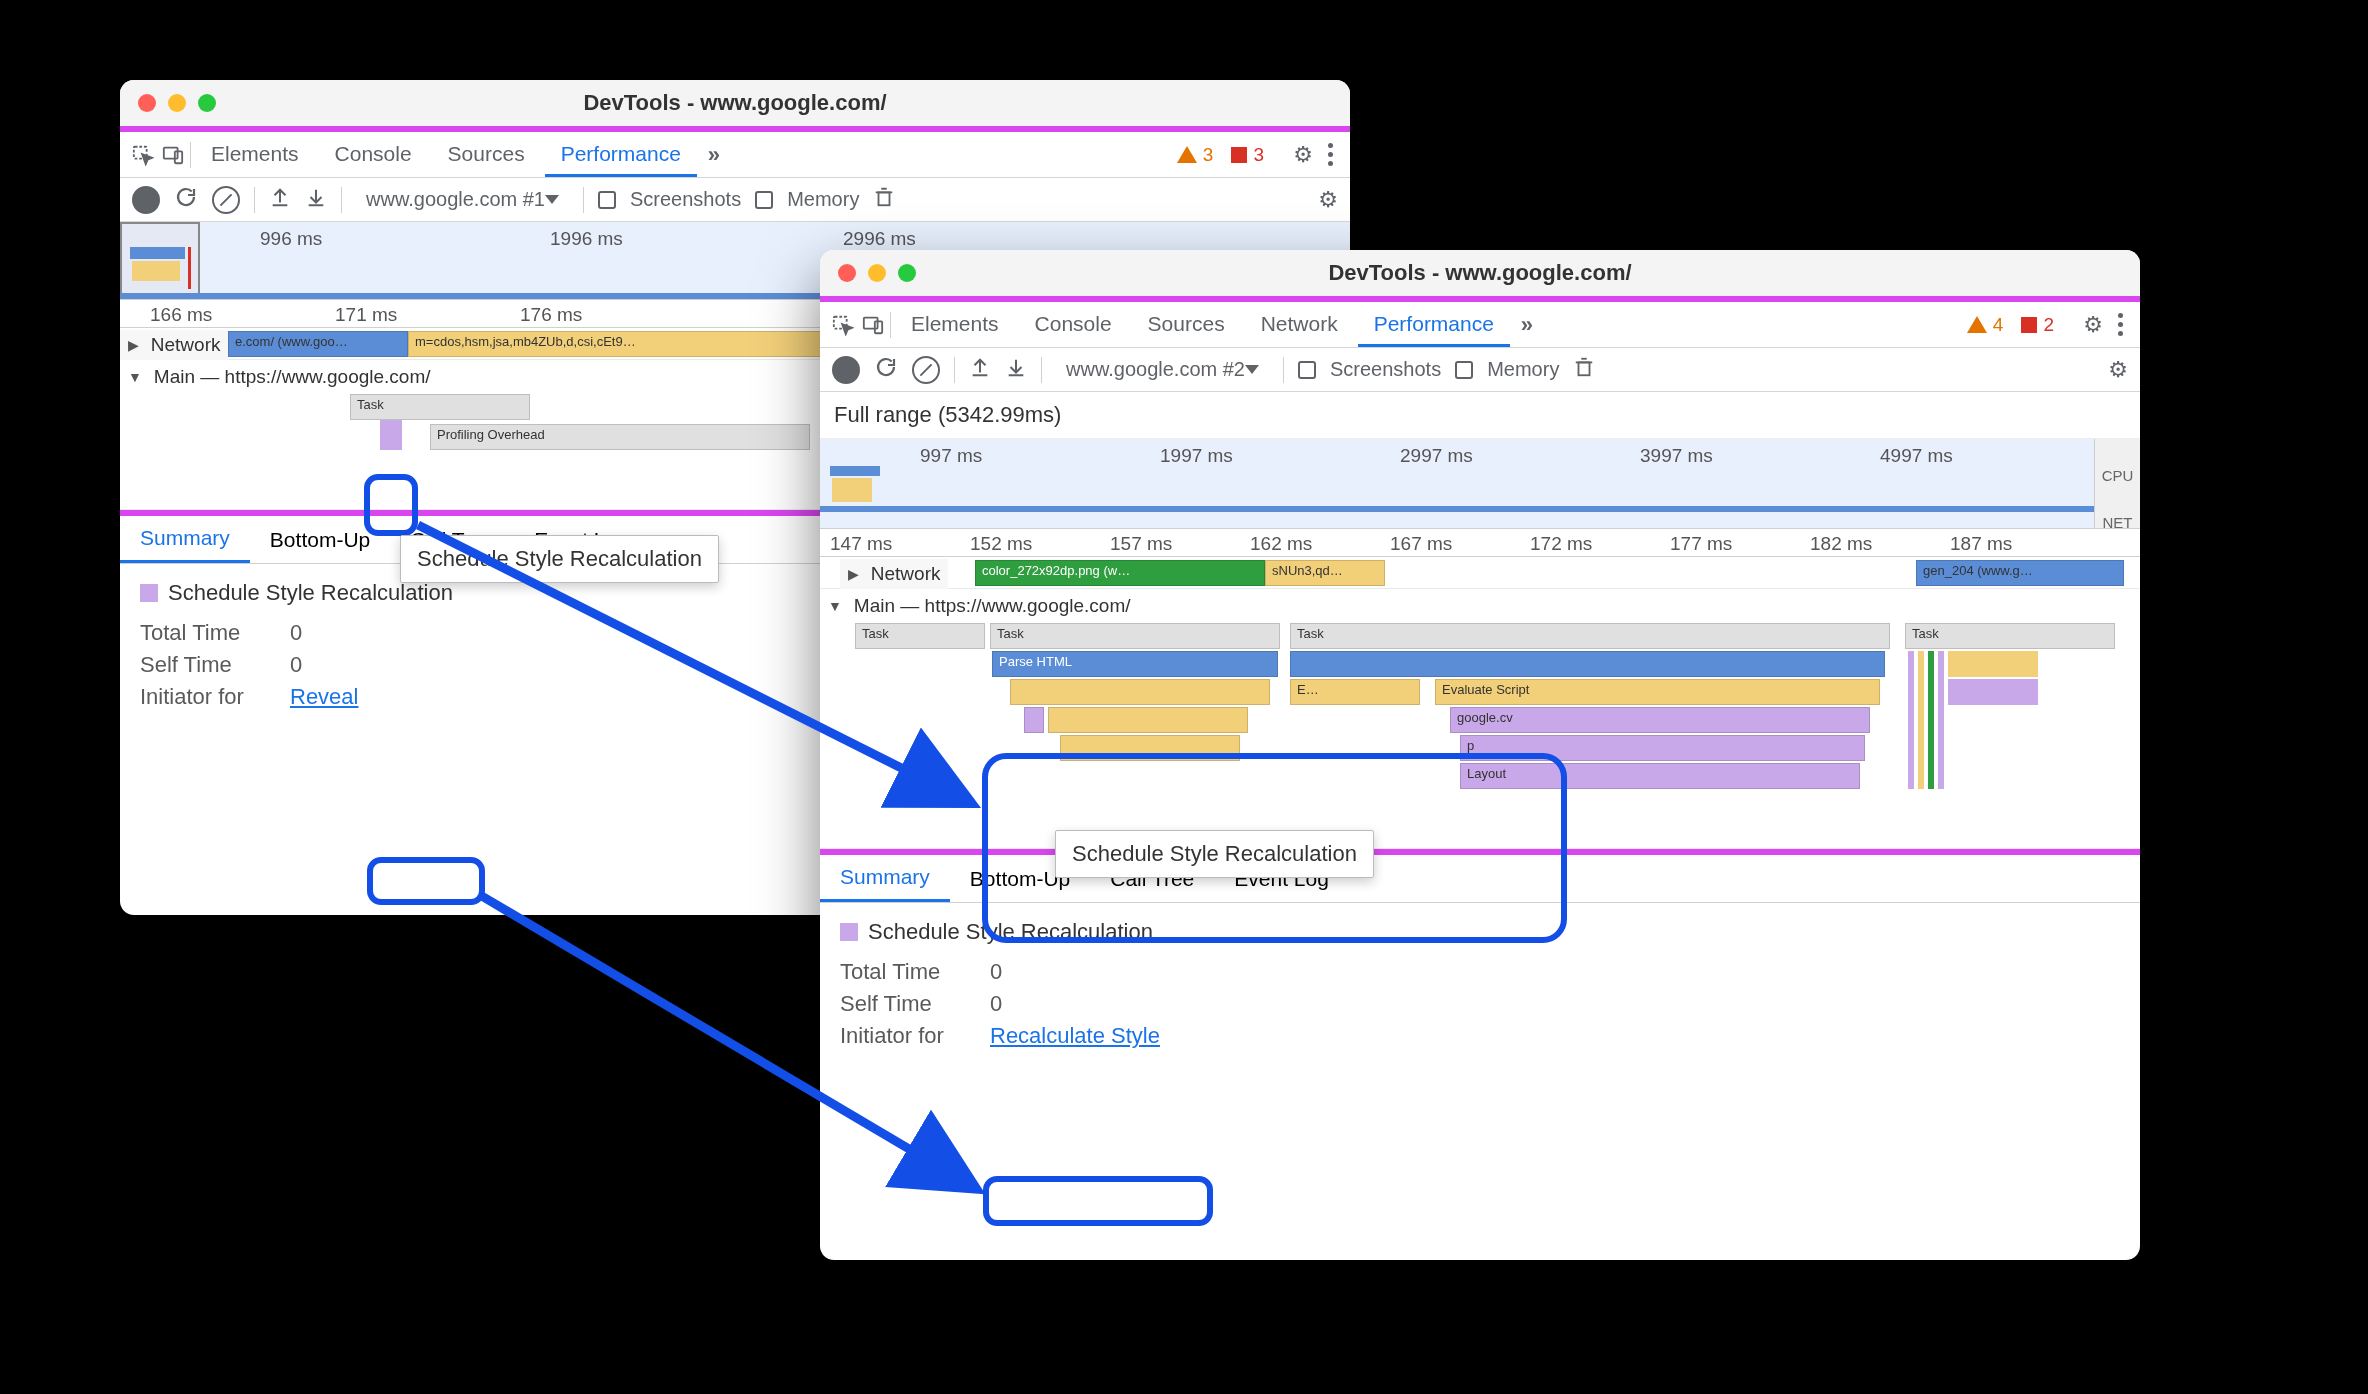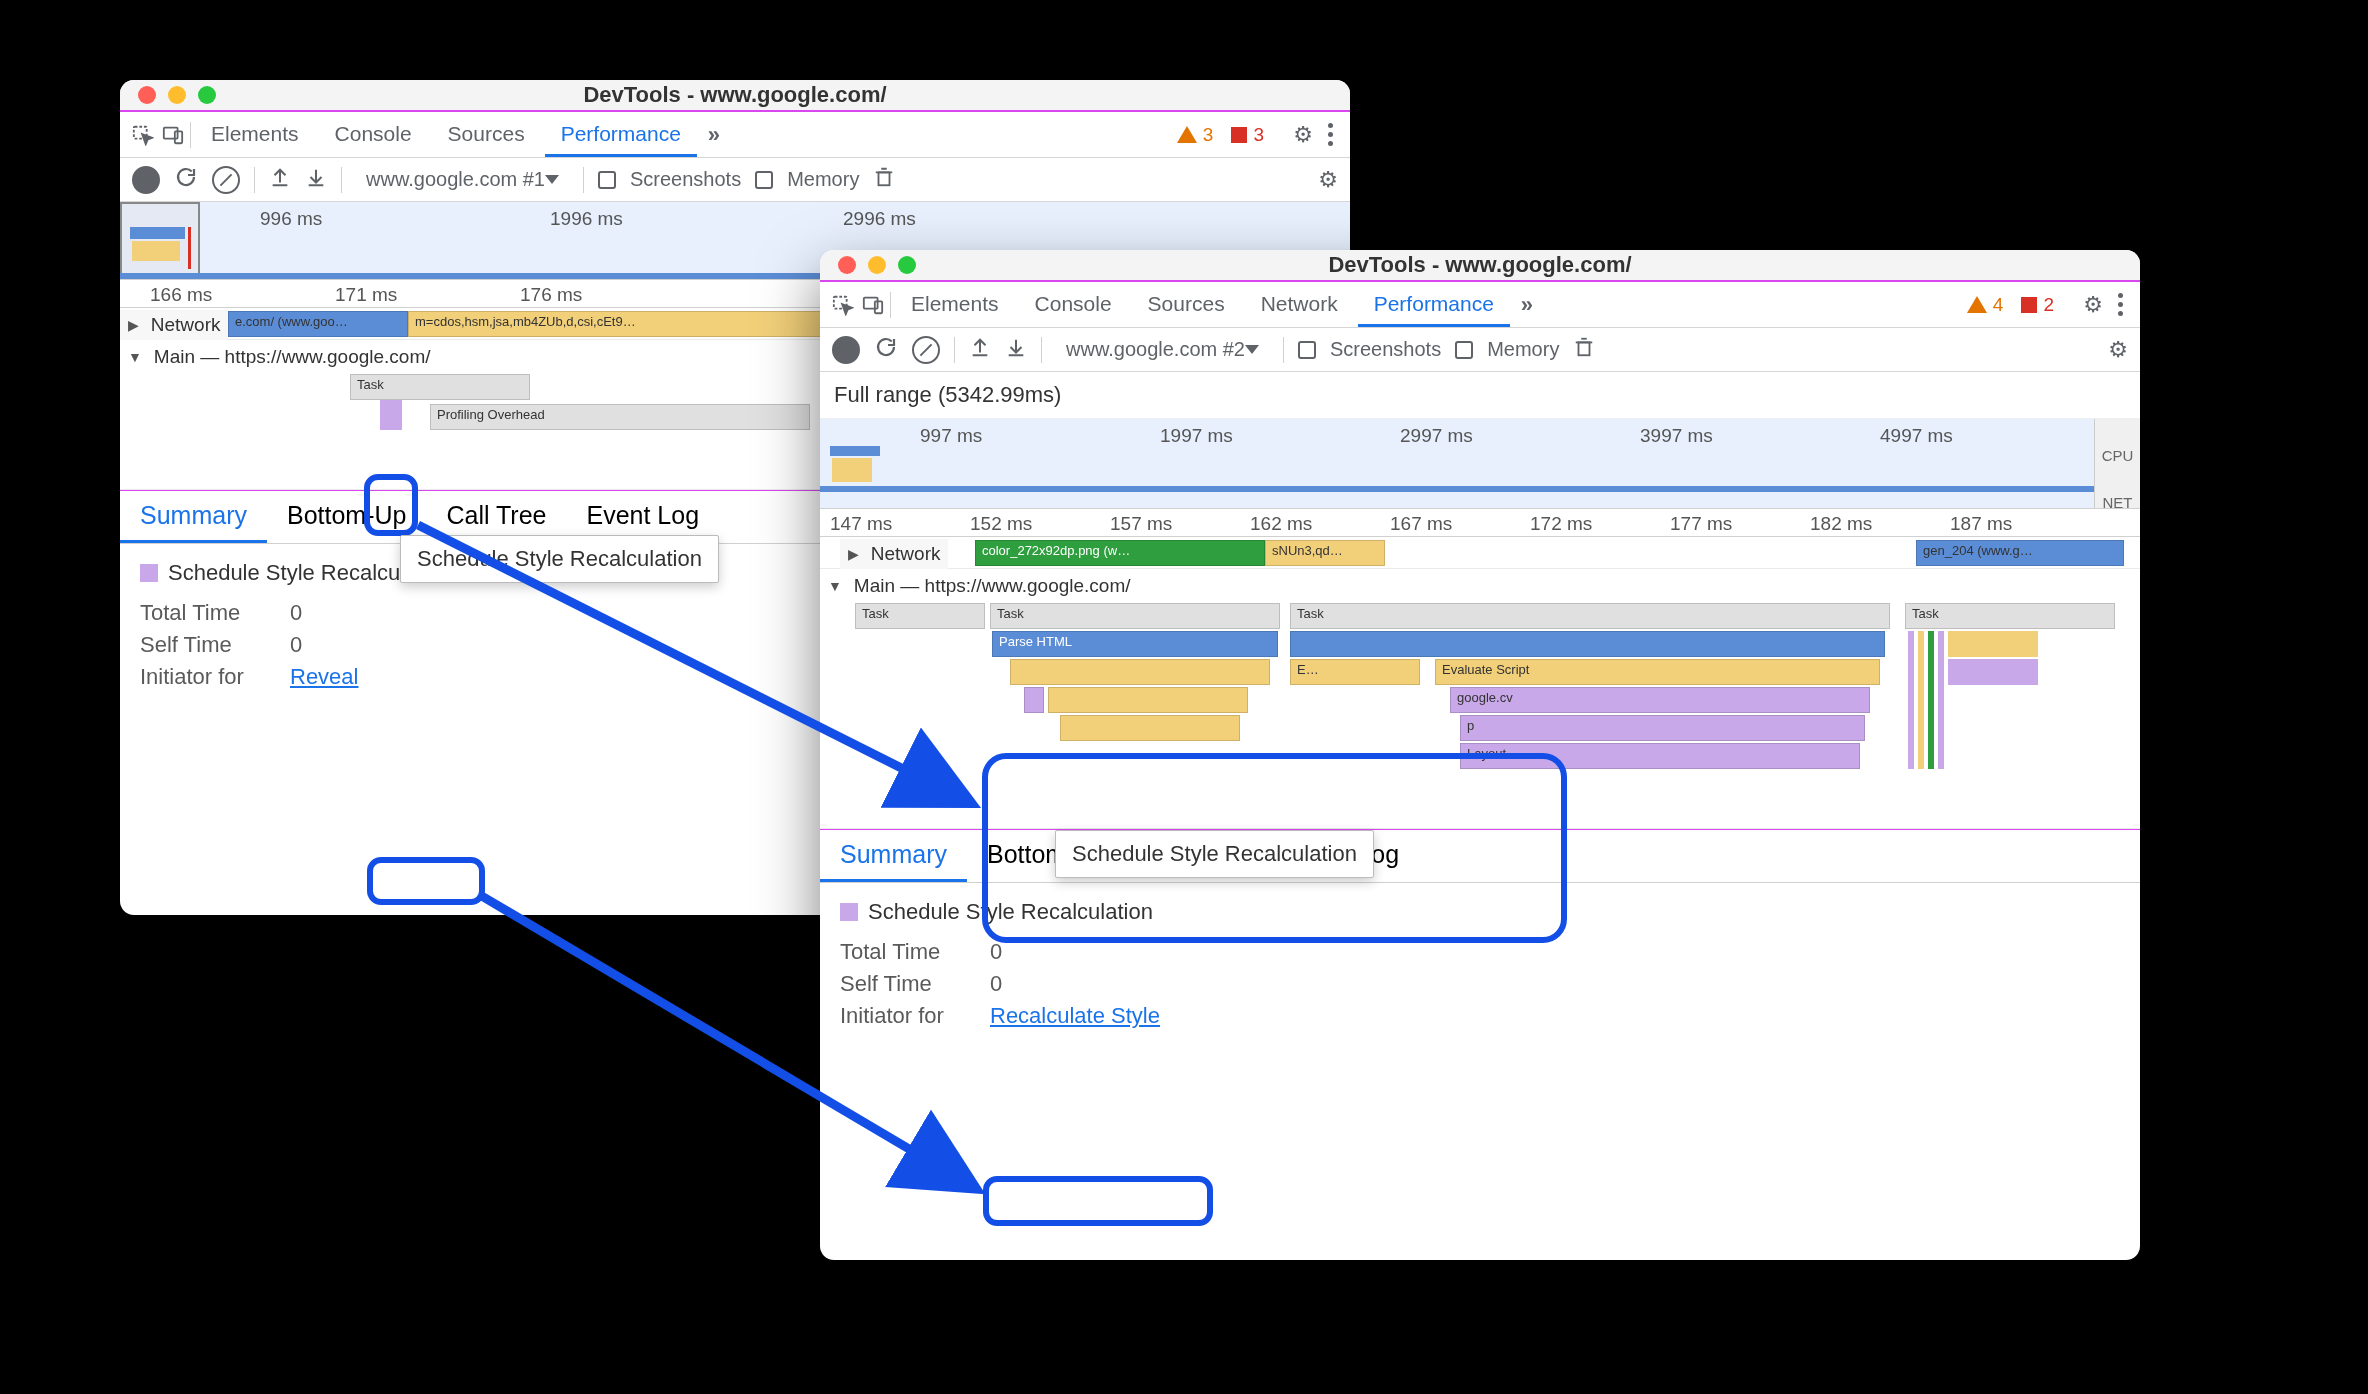--- a/index.html
+++ b/index.html
@@ -1,20 +1,20 @@
 <!DOCTYPE html>
 <html><head>
 <meta charset="utf-8">
 <style>
   * { box-sizing: border-box; margin: 0; padding: 0; font-family: -apple-system, BlinkMacSystemFont, "Segoe UI", Helvetica, Arial, sans-serif; }
   body { background: #000; width: 2368px; height: 1394px; position: relative; }
 
   .window { position: absolute; background: #fff; border-radius: 14px; box-shadow: 0 25px 60px rgba(0,0,0,.5); overflow: hidden; }
 
-  .titlebar { display: flex; align-items: center; height: 32px; background: #f4f4f4; border-bottom: 2px solid #d946ef; position: relative; }
+  .titlebar { display: flex; align-items: center; height: 52px; background: #f4f4f4; border-bottom: 6px solid #d946ef; position: relative; }
   .traffic { display: flex; gap: 12px; padding-left: 18px; }
   .dot { width: 18px; height: 18px; border-radius: 50%; }
   .dot.red { background: #ff5f56; }
   .dot.yellow { background: #ffbd2e; }
   .dot.green { background: #27c93f; }
   .wtitle { position: absolute; left: 0; right: 0; text-align: center; font-size: 22px; font-weight: 600; color: #333; pointer-events: none; }
 
   .tabbar { display: flex; align-items: center; height: 46px; border-bottom: 1px solid #d6d6d6; padding: 0 10px; gap: 4px; font-size: 21px; color: #5f6368; position: relative; }
   .tabbar .icon { width: 26px; height: 26px; display: inline-flex; align-items: center; justify-content: center; color: #5f6368; }
   .tab { padding: 10px 16px 11px 16px; cursor: default; }
@@ -44,21 +44,21 @@
   .track { position: relative; border-bottom: 1px solid #eaeaea; font-size: 19px; color: #333; }
   .rowlabel { display: inline-flex; align-items: center; gap: 6px; padding: 4px 8px; background: #f7f7f7; }
   .disc-right::before { content: "▶"; font-size: 14px; margin-right: 6px; color: #555; }
   .disc-down::before { content: "▼"; font-size: 14px; margin-right: 6px; color: #555; }
   .seg { position: absolute; height: 26px; border: 1px solid rgba(0,0,0,0.15); font-size: 13px; padding: 2px 6px; white-space: nowrap; overflow: hidden; text-overflow: ellipsis; }
   .c-gray { background: #e0e0e0; }
   .c-yellow { background: #f2d07a; }
   .c-purple { background: #c8a8e8; }
   .c-dblue { background: #5b8dd6; }
 
-  .subtabs { display: flex; border-top: 1px solid #d946ef; border-bottom: 1px solid #d0d0d0; font-size: 25px; }
+  .subtabs { display: flex; border-top: 6px solid #d946ef; border-bottom: 1px solid #d0d0d0; font-size: 21px; align-items: center; }
   .subtabs .tab { padding: 10px 20px; }
 
   .summary { padding: 16px 20px; font-size: 22px; color: #333; }
   .sum-title { display: flex; align-items: center; gap: 10px; margin-bottom: 14px; }
   .sq-purple { width: 18px; height: 18px; background: #c8a8e8; display: inline-block; }
   .sum-row { display: flex; gap: 20px; margin: 6px 0; color: #5a5a5a; }
   .sum-row .lbl { width: 130px; }
   .link { color: #1a73e8; text-decoration: underline; }
 
   .highlight-ring { border: 6px solid #134fe6; border-radius: 24px; position: absolute; pointer-events: none; }

